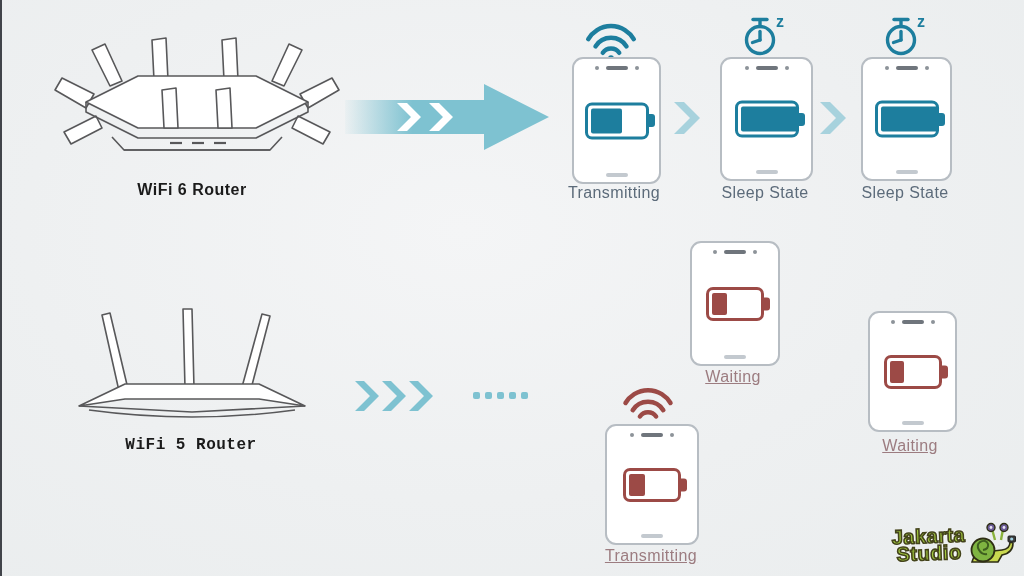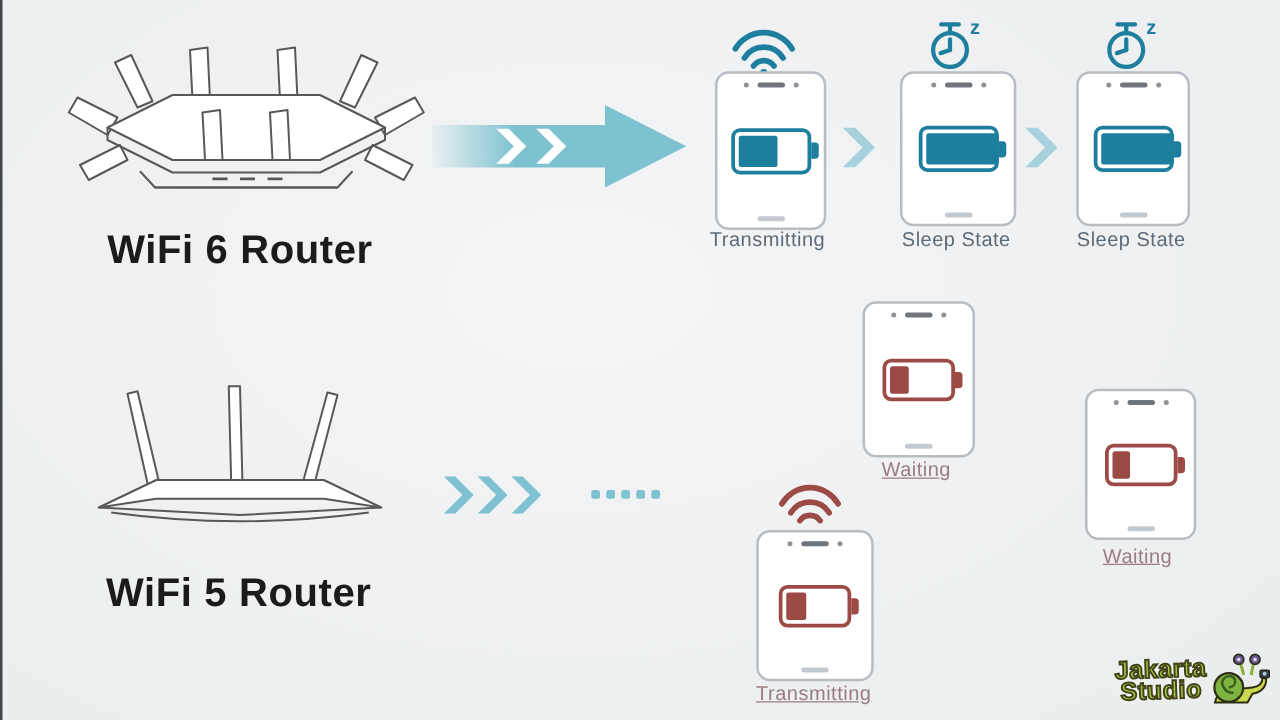--- a/index.html
+++ b/index.html
@@ -45,21 +45,21 @@
   .red  { color:#9c4a46; }
 
   
   .state-label {
     position:absolute; text-align:center; transform:translateX(-50%);
     font-size:16px; letter-spacing:.4px; color:#5c6b7a; white-space:nowrap;
   }
   .state-label.mauve { color:#9c7c80;text-decoration:underline; }
   .router-label {
     position:absolute; transform:translateX(-50%); text-align:left;
-    font-size:32px; font-weight:bold; color:#1b1b1b; letter-spacing:.5px; white-space:nowrap;
+    font-size:16px; font-weight:bold; color:#1b1b1b; letter-spacing:.5px; white-space:nowrap;
   }
 
   
   .logo { position:absolute; right:10px; bottom:8px; display:flex; align-items:center; gap:2px; }
   .logo .ltext {
     font-size:20px; font-weight:900; line-height:17px; text-align:center;
     color:#a2c93e; letter-spacing:.5px;
     -webkit-text-stroke:1.6px #44441c;
     text-shadow:0 0 2px #ffffff, 0 0 4px #ffffff;
     transform:rotate(-2deg);
@@ -190,21 +190,21 @@
 
     <polygon points="52,98 35,22 43,20 61,96"></polygon>
     <polygon points="118,95 116,16 125,16 127,95"></polygon>
     <polygon points="184,96 203,23 195,21 175,94"></polygon>
 
     <polygon points="12,113 58,91 192,91 238,113 192,106 58,106"></polygon>
     <path d="M12,113 L125,119 L238,113" fill="none"></path>
 
     <path d="M22,117 Q125,131 228,117" fill="none"></path>
   </svg>
-  <div class="router-label" style="left:189px; top:456px;">WiFi 5 Router</div>
+  <div class="router-label" style="left:189px; top:436px;font-family:Liberation Mono, monospace;">WiFi 5 Router</div>
 
   <svg class="abs" style="left:353px; top:381px;" width="78" height="30" viewBox="0 0 78 30" fill="#7ec2d1">
     <polygon points="0,0 9,0 24,15 9,30 0,30 15,15"></polygon>
     <polygon points="27,0 36,0 51,15 36,30 27,30 42,15"></polygon>
     <polygon points="54,0 63,0 78,15 63,30 54,30 69,15"></polygon>
   </svg>
 
   <div class="abs" style="left:471px; top:392px; display:flex; gap:5px;">
     <span style="width:7px;height:7px;border-radius:2px;background:#7ec2d1;"></span>
     <span style="width:7px;height:7px;border-radius:2px;background:#7ec2d1;"></span>

